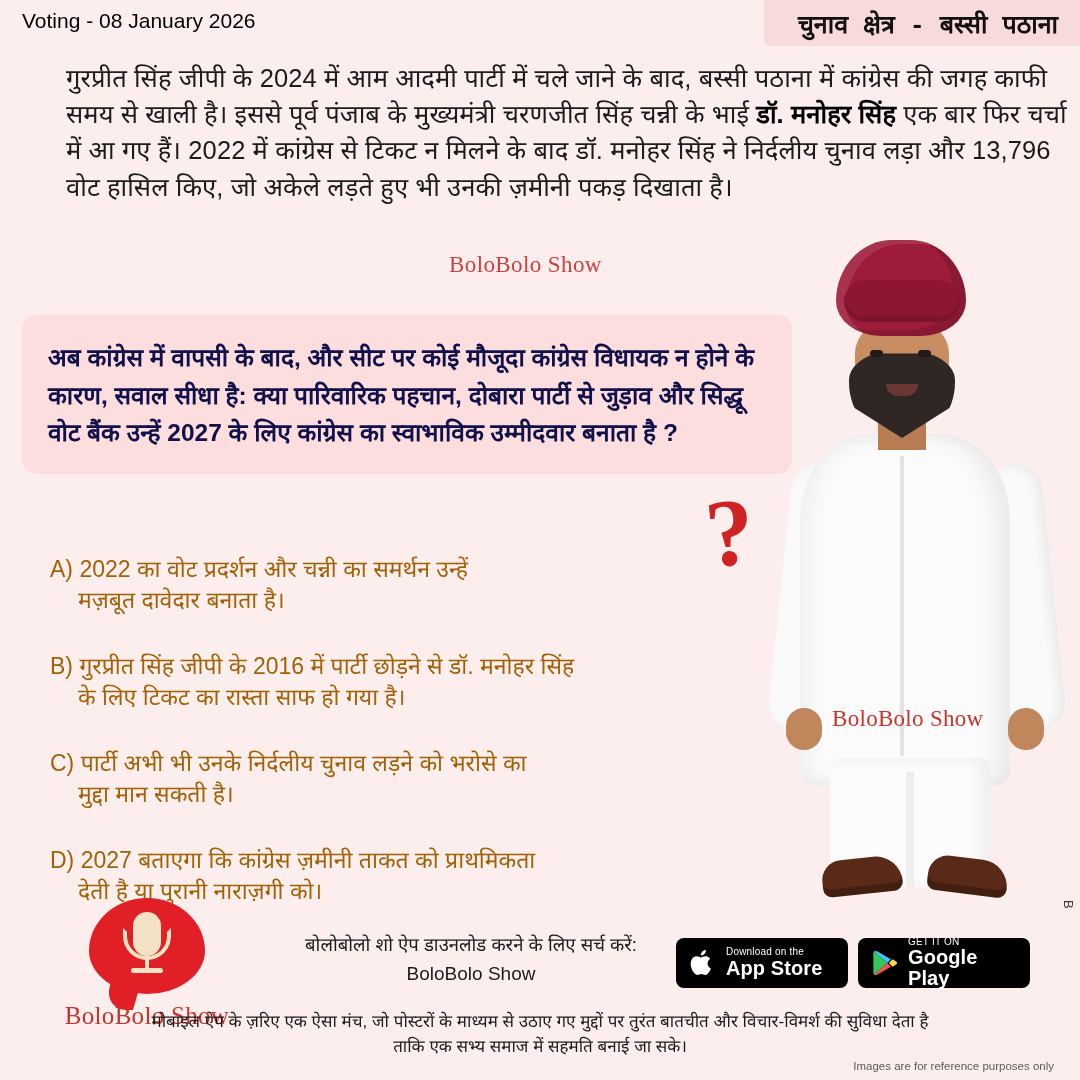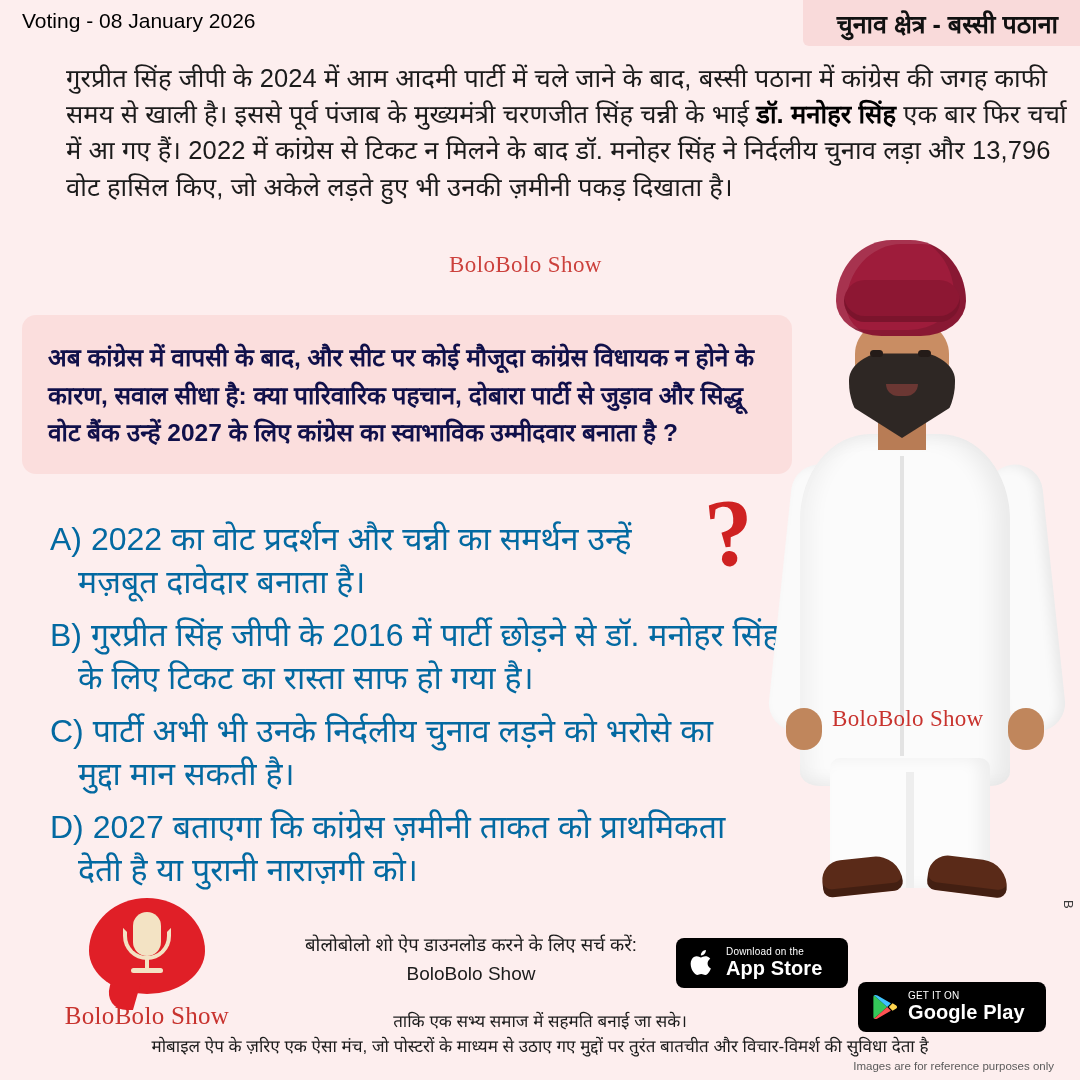--- a/index.html
+++ b/index.html
@@ -35,20 +35,21 @@
     background: #f9dada;
     border-radius: 0 0 0 6px;
     padding: 0 22px 0 34px;
     display: flex; align-items: center;
   }
   .header-right span {
     font-size: 25px;
     font-weight: bold;
     color: #111;
     white-space: nowrap;
+    font-family: Liberation Mono, monospace;
   }
 
   
   .intro {
     position: absolute;
     left: 38px; top: 60px;
     width: 1006px;
     font-size: 25.5px;
     line-height: 1.42;
     color: #1b1b1b;
@@ -96,24 +97,25 @@
     transform: rotate(-6deg);
   }
 
   
   .options {
     position: absolute;
     left: 50px; top: 518px;
     width: 730px;
   }
   .opt {
-    font-size: 32px;
+    font-size: 23px;
     line-height: 1.33;
-    color: #0369a1;
+    color: #a16207;
     margin-bottom: 11px;
+    margin-top: 36px;
   }
   .opt .l2 { display: block; padding-left: 28px; }
 
   
   .person {
     position: absolute;
     left: 770px; top: 238px;
     width: 300px; height: 668px;
   }
   .p-turban {
@@ -278,21 +280,21 @@
   .badge {
     position: absolute;
     height: 50px;
     background: #000;
     border-radius: 8px;
     display: flex; align-items: center;
     padding: 0 14px;
     color: #fff;
   }
   .badge.apple { left: 676px; top: 938px; width: 172px; }
-  .badge.google { left: 858px; top: 938px; width: 188px; margin-top: 44px; }
+  .badge.google { left: 858px; top: 938px; width: 172px; }
   .badge .glyph { margin-right: 10px; display:flex; align-items:center; }
   .badge .txt { line-height: 1.05; }
   .badge .small { font-size: 10px; display:block; letter-spacing: 0.2px; }
   .badge .big { font-size: 20px; font-weight: bold; display:block; letter-spacing: 0.1px; }
 
   .disclaimer {
     position: absolute;
     left: 0; top: 1010px;
     width: 1080px;
     text-align: center;
@@ -408,19 +410,19 @@
         <path fill="#40c4ff" d="M2 2.2 15.2 14l3.7-3.7L5.5 2.5C4.3 1.8 3.1 1.8 2 2.2z"></path>
       </svg>
     </span>
     <span class="txt">
       <span class="small">GET IT ON</span>
       <span class="big">Google Play</span>
     </span>
   </div>
 
   <div class="disclaimer">
+    <div>मोबाइल ऐप के ज़रिए एक ऐसा मंच, जो पोस्टरों के माध्यम से उठाए गए मुद्दों पर तुरंत बातचीत और विचार-विमर्श की सुविधा देता है</div>
     <div>ताकि एक सभ्य समाज में सहमति बनाई जा सके।</div>
-    <div>मोबाइल ऐप के ज़रिए एक ऐसा मंच, जो पोस्टरों के माध्यम से उठाए गए मुद्दों पर तुरंत बातचीत और विचार-विमर्श की सुविधा देता है</div>
   </div>
 
   <div class="ref-note">Images are for reference purposes only</div>
 
 </div>
 
 </body></html>

